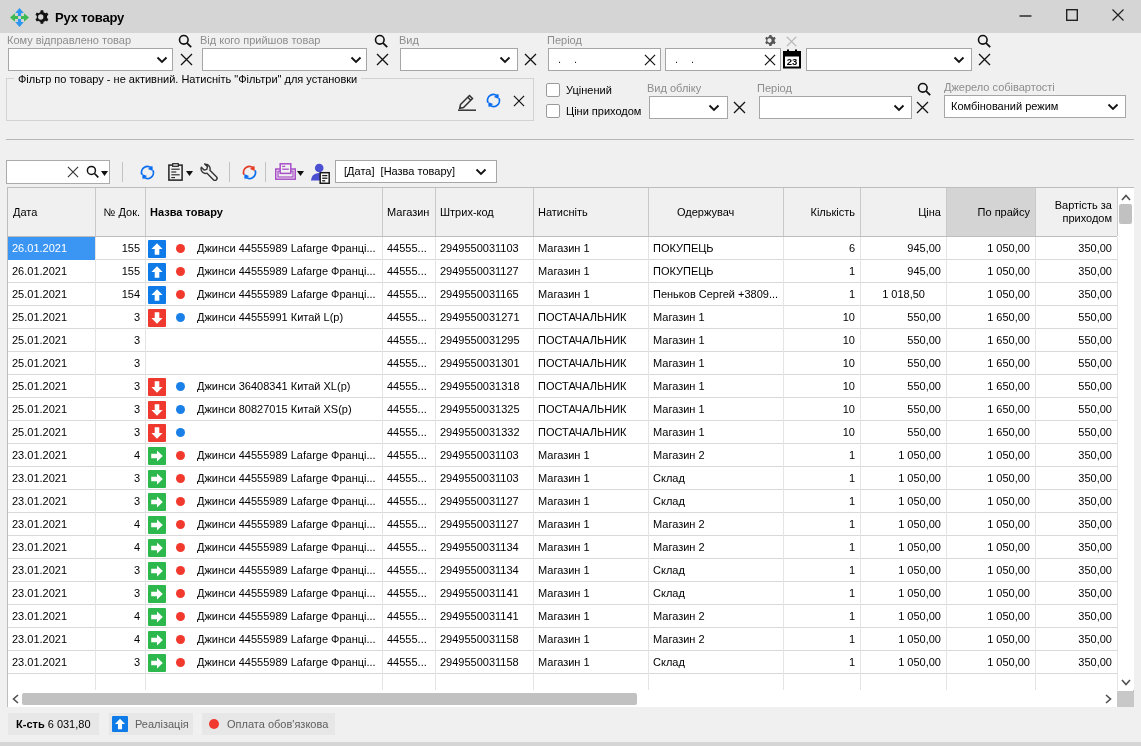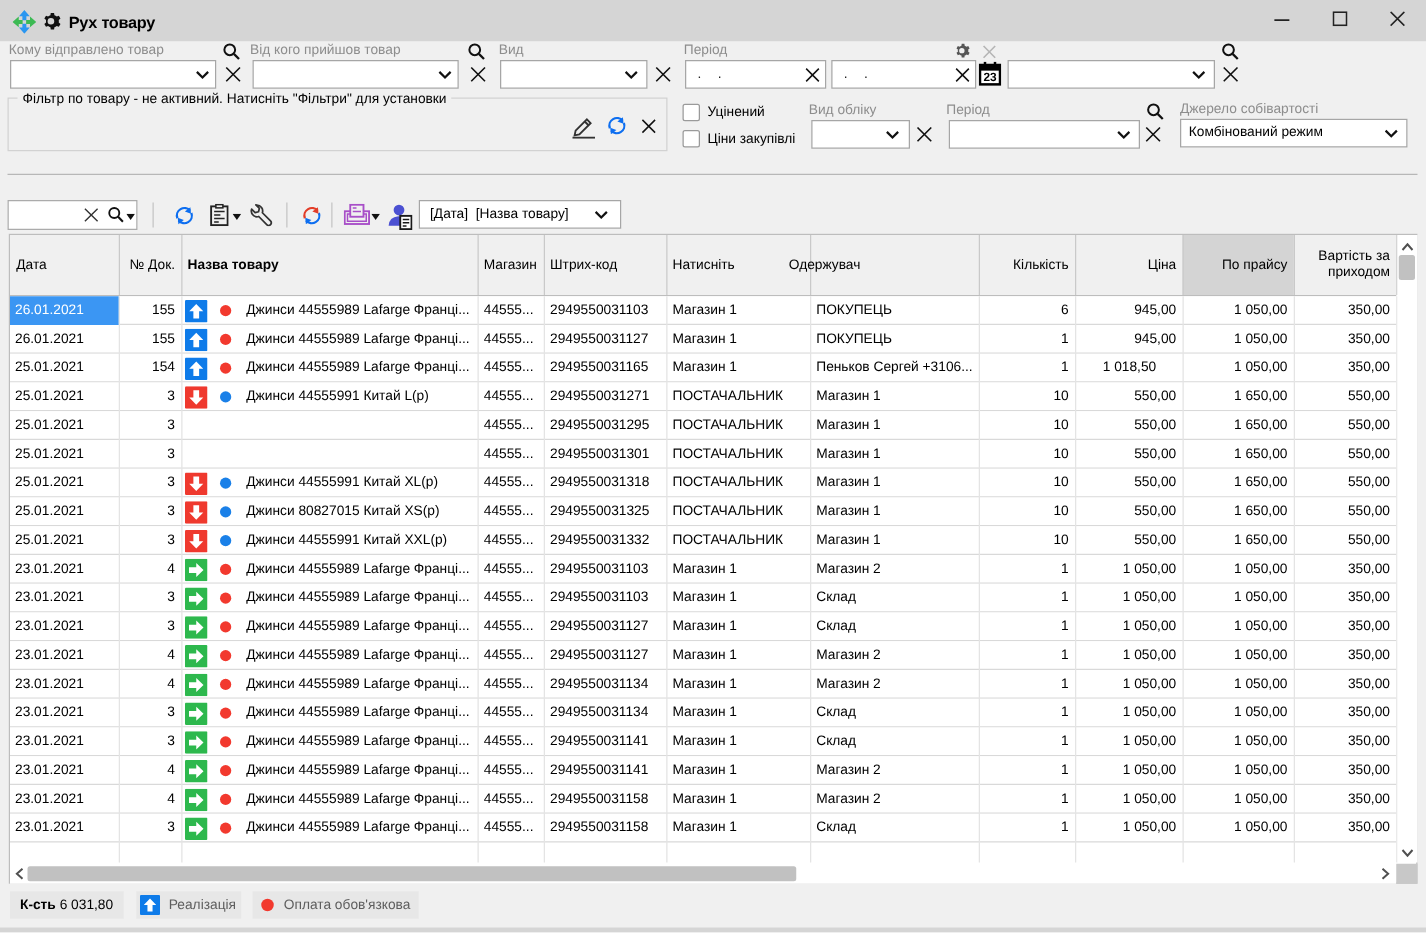--- a/index.html
+++ b/index.html
@@ -160,21 +160,21 @@
   <path d="M13.3 1.7 L13.8 6.9 L8.9 5.1 Z" fill="#0d6ef0"></path>
   <path d="M3.7 15.3 L3.2 10.1 L8.1 11.9 Z" fill="#0d6ef0"></path>
 </svg>
 <svg class="xbtn" style="left:513px;top:95px" width="12" height="12" viewBox="0 0 13 13">
     <path d="M1 1 L12 12 M12 1 L1 12" stroke="#111" stroke-width="1.3"></path>
   </svg>
 
 <div class="abs" style="left:546px;top:83px;width:14px;height:14px;background:#fff;border:1px solid #9a9a9a;border-radius:2px"></div>
 <div class="abs" style="left:566px;top:84px">Уцінений</div>
 <div class="abs" style="left:546px;top:104px;width:14px;height:14px;background:#fff;border:1px solid #9a9a9a;border-radius:2px"></div>
-<div class="abs" style="left:566px;top:105px">Ціни закупівлі</div>
+<div class="abs" style="left:566px;top:105px">Ціни приходом</div>
 
 <div class="lbl" style="left:647px;top:82px">Вид обліку</div>
 <div class="combo" style="left:649px;top:96px;width:79px"></div>
 <svg class="chev" style="left:708px;top:104px" width="12" height="8" viewBox="0 0 12 8">
     <path d="M1.5 1.5 L6 6 L10.5 1.5" fill="none" stroke="#111" stroke-width="1.8"></path>
   </svg>
 <svg class="xbtn" style="left:733px;top:101px" width="13" height="13" viewBox="0 0 13 13">
     <path d="M1 1 L12 12 M12 1 L1 12" stroke="#111" stroke-width="1.3"></path>
   </svg>
 
@@ -279,21 +279,21 @@
 <div class="hvline" style="left:860px"></div>
 <div class="hvline" style="left:946px"></div>
 <div class="hvline" style="left:1035px"></div>
 <div class="hvline" style="left:1117px"></div>
 <div class="hcell" style="left:8px;width:87px">Дата</div>
 <div class="hcell r" style="left:95px;width:50px">№ Док.</div>
 <div class="hcell" style="left:145px;width:237px;font-weight:bold">Назва товару</div>
 <div class="hcell" style="left:382px;width:53px">Магазин</div>
 <div class="hcell" style="left:435px;width:98px">Штрих-код</div>
 <div class="hcell" style="left:533px;width:115px">Натисніть</div>
-<div class="hcell" style="left:626px;width:135px">Одержувач</div>
+<div class="hcell" style="left:672px;width:135px">Одержувач</div>
 <div class="hcell r" style="left:783px;width:77px">Кількість</div>
 <div class="hcell r" style="left:860px;width:86px">Ціна</div>
 <div class="hcell r" style="left:946px;width:89px">По прайсу</div>
 <div class="hcell r" style="left:1035px;width:82px;text-align:right;line-height:13px;display:block;padding-top:11px">Вартість за<br>приходом</div>
 <div class="row" style="top:237px">
     <div class="cell datec sel" style="left:0px;width:87px">26.01.2021</div>
     <div class="cell r" style="left:87px;width:50px">155</div>
     <div class="cell" style="left:137px;width:237px;padding:0">
       <span class="ric" style="left:3px">
         <svg width="18" height="18" viewBox="0 0 18 18">
@@ -344,21 +344,21 @@
           <rect width="18" height="18" rx="1" fill="#0e7be9"></rect>
           <path d="M9 3.2 L14.6 9 H11.3 V14.8 H6.7 V9 H3.4 Z" fill="#fff"></path>
         </svg>
       </span>
       <span class="dot" style="background:#f2392e"></span>
       <span class="nm">Джинси 44555989 Lafarge Франці...</span>
     </div>
     <div class="cell" style="left:374px;width:53px">44555...</div>
     <div class="cell" style="left:427px;width:98px">2949550031165</div>
     <div class="cell" style="left:525px;width:115px">Магазин 1</div>
-    <div class="cell" style="left:640px;width:135px">Пеньков Сергей +3106...</div>
+    <div class="cell" style="left:640px;width:135px">Пеньков Сергей +3809...</div>
     <div class="cell r" style="left:775px;width:77px">1</div>
     <div class="cell r" style="left:836px;width:86px">1 018,50</div>
     <div class="cell r" style="left:938px;width:89px">1 050,00</div>
     <div class="cell r" style="left:1027px;width:82px">350,00</div>
   </div>
 <div class="row" style="top:306px">
     <div class="cell datec" style="left:0px;width:87px">25.01.2021</div>
     <div class="cell r" style="left:87px;width:50px">3</div>
     <div class="cell" style="left:137px;width:237px;padding:0">
       <span class="ric" style="left:3px">
@@ -407,21 +407,21 @@
     <div class="cell datec" style="left:0px;width:87px">25.01.2021</div>
     <div class="cell r" style="left:87px;width:50px">3</div>
     <div class="cell" style="left:137px;width:237px;padding:0">
       <span class="ric" style="left:3px">
         <svg width="18" height="18" viewBox="0 0 18 18">
           <rect width="18" height="18" rx="1" fill="#ef392e"></rect>
           <path d="M9 14.8 L3.4 9 H6.7 V3.2 H11.3 V9 H14.6 Z" fill="#fff"></path>
         </svg>
       </span>
       <span class="dot" style="background:#1a80e8"></span>
-      <span class="nm">Джинси 44555991 Китай XL(р)</span>
+      <span class="nm">Джинси 36408341 Китай XL(р)</span>
     </div>
     <div class="cell" style="left:374px;width:53px">44555...</div>
     <div class="cell" style="left:427px;width:98px">2949550031318</div>
     <div class="cell" style="left:525px;width:115px">ПОСТАЧАЛЬНИК</div>
     <div class="cell" style="left:640px;width:135px">Магазин 1</div>
     <div class="cell r" style="left:775px;width:77px">10</div>
     <div class="cell r" style="left:852px;width:86px">550,00</div>
     <div class="cell r" style="left:938px;width:89px">1 650,00</div>
     <div class="cell r" style="left:1027px;width:82px">550,00</div>
   </div>
@@ -451,21 +451,20 @@
     <div class="cell datec" style="left:0px;width:87px">25.01.2021</div>
     <div class="cell r" style="left:87px;width:50px">3</div>
     <div class="cell" style="left:137px;width:237px;padding:0">
       <span class="ric" style="left:3px">
         <svg width="18" height="18" viewBox="0 0 18 18">
           <rect width="18" height="18" rx="1" fill="#ef392e"></rect>
           <path d="M9 14.8 L3.4 9 H6.7 V3.2 H11.3 V9 H14.6 Z" fill="#fff"></path>
         </svg>
       </span>
       <span class="dot" style="background:#1a80e8"></span>
-      <span class="nm">Джинси 44555991 Китай XXL(р)</span>
     </div>
     <div class="cell" style="left:374px;width:53px">44555...</div>
     <div class="cell" style="left:427px;width:98px">2949550031332</div>
     <div class="cell" style="left:525px;width:115px">ПОСТАЧАЛЬНИК</div>
     <div class="cell" style="left:640px;width:135px">Магазин 1</div>
     <div class="cell r" style="left:775px;width:77px">10</div>
     <div class="cell r" style="left:852px;width:86px">550,00</div>
     <div class="cell r" style="left:938px;width:89px">1 650,00</div>
     <div class="cell r" style="left:1027px;width:82px">550,00</div>
   </div>

